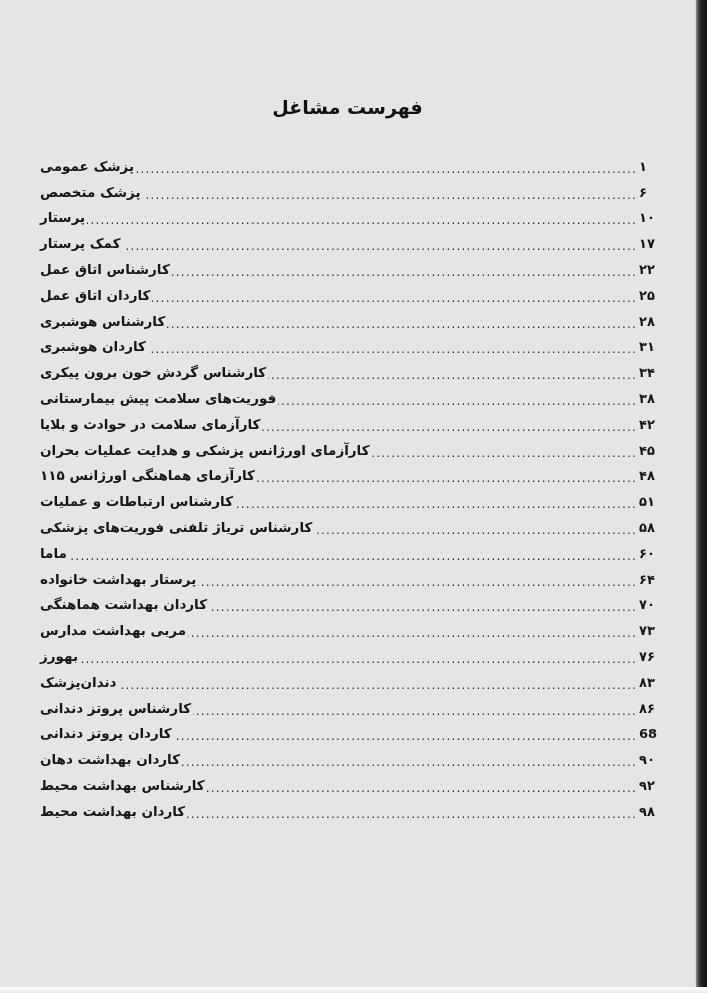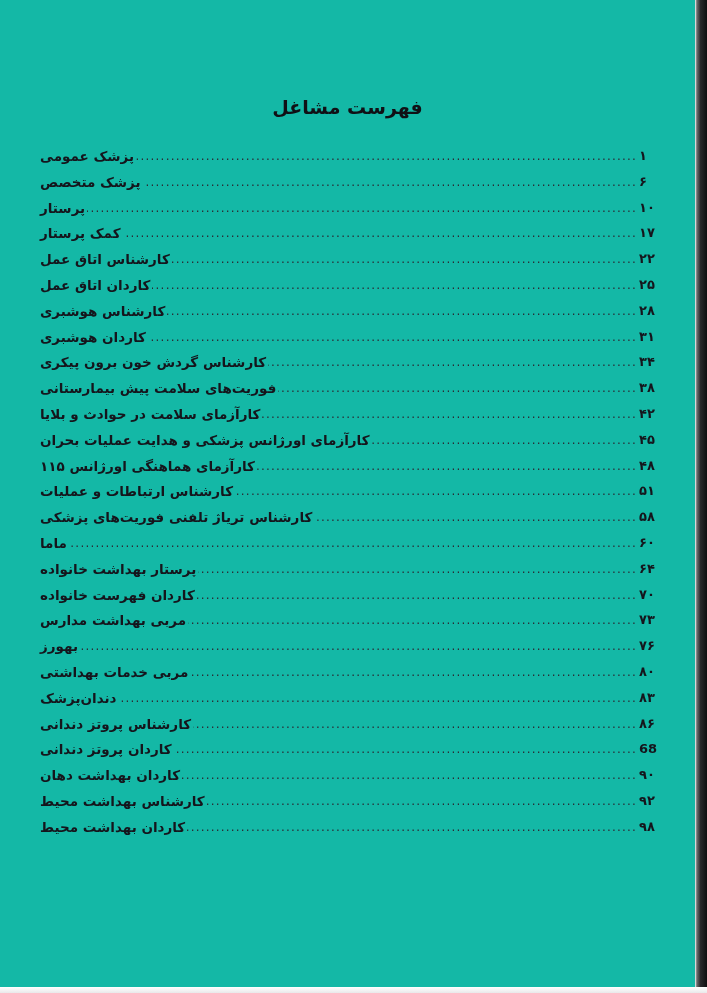--- a/index.html
+++ b/index.html
@@ -32,21 +32,21 @@
     height: 6px;
     background: linear-gradient(to top, #e9e9ea 0%, #ffffff 100%);
   }
 
   .page {
     position: absolute;
     top: 0;
     left: 0;
     width: 695px;
     height: 993px;
-    background: #14b8a6;
+    background: #e5e5e5;
   }
 
   .doc-title {
     text-align: center;
     font-weight: bold;
     font-size: 19px;
     color: #101015;
     margin: 0;
     padding-top: 96px;
     letter-spacing: 0.5px;
@@ -58,21 +58,21 @@
     list-style: none;
     position: absolute;
     top: 148px;
     left: 36px;
     right: 30px;
   }
 
   .toc-entry {
     display: flex;
     flex-direction: row-reverse;   
-    align-items: flex-start;
+    align-items: flex-end;
     width: 100%;
     height: 25.8px;
     font-size: 13.5px;
     color: #15151c;
     white-space: nowrap;
   }
 
   .toc-label {
     flex: 0 0 auto;
     font-weight: bold;
@@ -194,38 +194,33 @@
         <span class="toc-label">ماما</span>
         <span class="toc-dots"></span>
         <span class="toc-page">۶۰</span>
       </li>
       <li class="toc-entry">
         <span class="toc-label">پرستار بهداشت خانواده</span>
         <span class="toc-dots"></span>
         <span class="toc-page">۶۴</span>
       </li>
       <li class="toc-entry">
-        <span class="toc-label">کاردان فهرست خانواده</span>
+        <span class="toc-label">کاردان بهداشت هماهنگی</span>
         <span class="toc-dots"></span>
         <span class="toc-page">۷۰</span>
       </li>
       <li class="toc-entry">
         <span class="toc-label">مربی بهداشت مدارس</span>
         <span class="toc-dots"></span>
         <span class="toc-page">۷۳</span>
       </li>
       <li class="toc-entry">
         <span class="toc-label">بهورز</span>
         <span class="toc-dots"></span>
         <span class="toc-page">۷۶</span>
-      </li>
-      <li class="toc-entry">
-        <span class="toc-label">مربی خدمات بهداشتی</span>
-        <span class="toc-dots"></span>
-        <span class="toc-page">۸۰</span>
       </li>
       <li class="toc-entry">
         <span class="toc-label">دندان‌پزشک</span>
         <span class="toc-dots"></span>
         <span class="toc-page">۸۳</span>
       </li>
       <li class="toc-entry">
         <span class="toc-label">کارشناس پروتز دندانی</span>
         <span class="toc-dots"></span>
         <span class="toc-page">۸۶</span>

